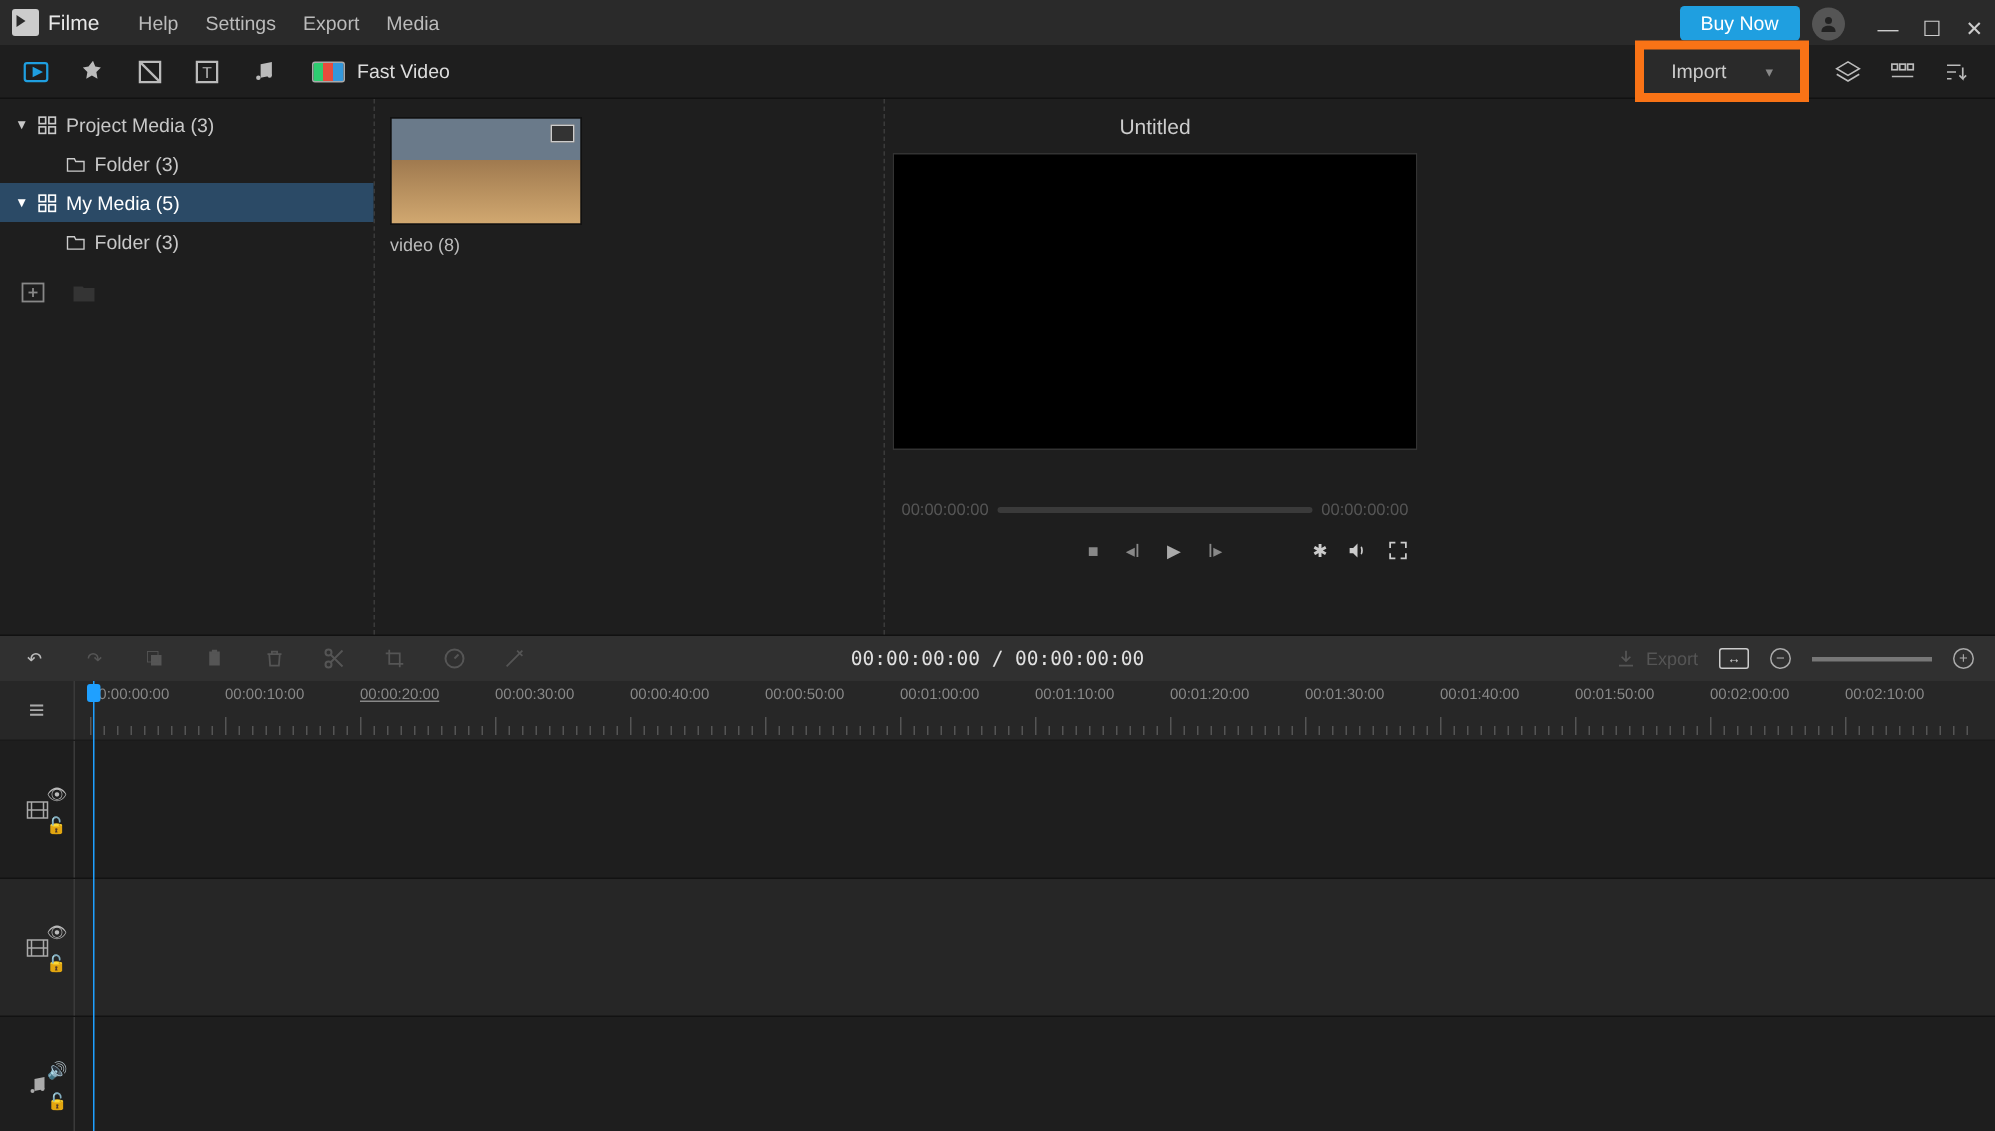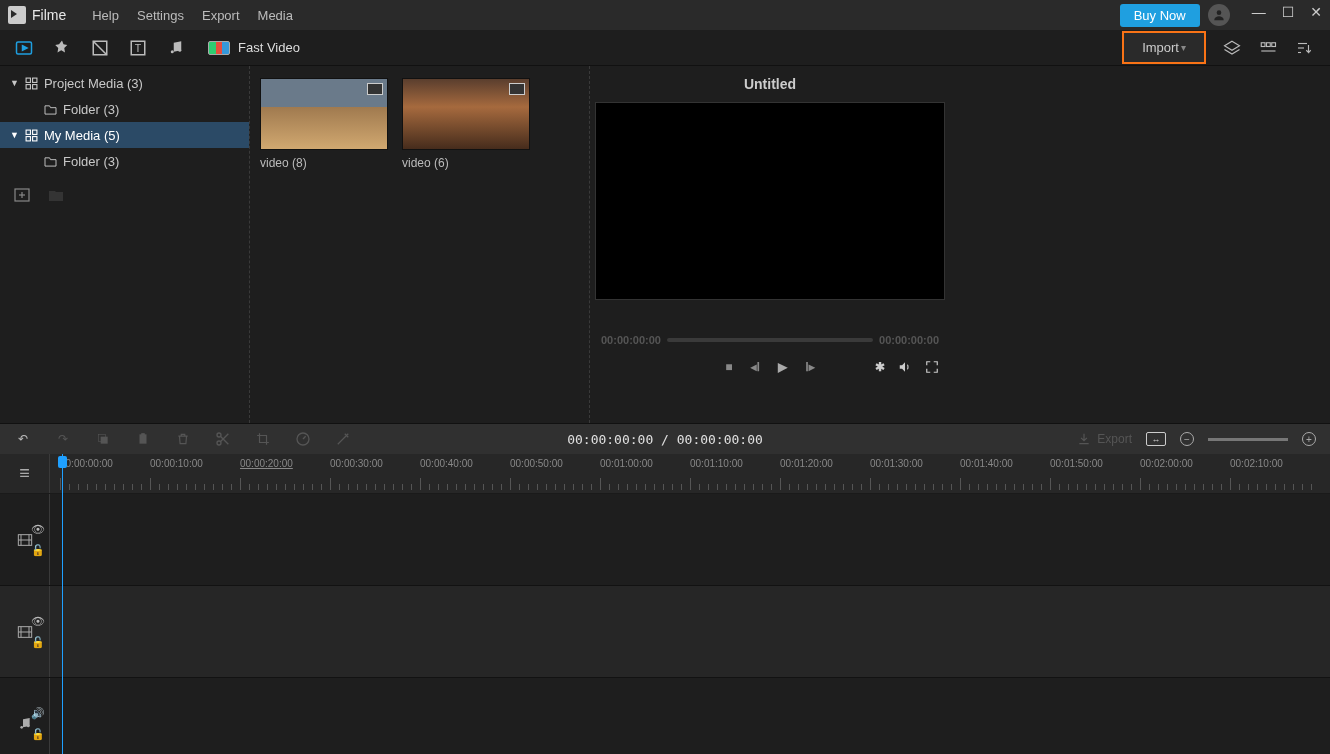--- a/index.html
+++ b/index.html
@@ -6,34 +6,34 @@
 body { background: #1e1e1e; color: #ccc; width: 1330px; height: 754px; overflow: hidden; display: flex; flex-direction: column; font-size: 12px; }
 
 
 .titlebar { height: 30px; background: #2a2a2a; display: flex; align-items: center; padding: 0 8px; }
 .logo { display: flex; align-items: center; margin-right: 8px; }
 .logo-icon { width: 18px; height: 18px; background: #ccc; border-radius: 2px; position: relative; }
 .logo-icon::before { content: ""; position: absolute; left: 3px; top: 4px; width: 0; height: 0; border-left: 6px solid #2a2a2a; border-top: 4px solid transparent; border-bottom: 4px solid transparent; }
 .app-name { font-size: 14px; color: #e8e8e8; margin-left: 6px; font-weight: 500; }
 .menu-items { display: flex; gap: 18px; margin-left: 18px; font-size: 13px; color: #bbb; }
 .menu-items span { cursor: pointer; }
-.title-right { margin-left: auto; display: flex; align-items: flex-start; gap: 8px; }
+.title-right { margin-left: auto; display: flex; align-items: flex-end; gap: 8px; }
 .buy-now { background: #1f9fe0; color: #fff; padding: 4px 14px; border-radius: 3px; font-size: 13px; cursor: pointer; }
 .avatar { width: 22px; height: 22px; background: #555; border-radius: 50%; display: flex; align-items: center; justify-content: center; color: #222; cursor: pointer; }
 .win-ctrl { display: flex; gap: 16px; margin-left: 14px; color: #ccc; font-size: 14px; }
 .win-ctrl span { cursor: pointer; }
 
 
 .toolbar { height: 36px; border-bottom: 1px solid #111; display: flex; align-items: center; }
 .tool-icons { display: flex; align-items: center; gap: 18px; padding: 0 14px; }
 .tool-icon { width: 20px; height: 20px; color: #bbb; cursor: pointer; display:flex; align-items:center; justify-content:center;}
 .tool-icon.active { color: #1f9fe0; }
 .fast-video { display: flex; align-items: center; margin-left: 8px; gap: 8px; font-size: 13px; color: #ddd; cursor: pointer; }
 .fv-icon { width: 22px; height: 14px; background: linear-gradient(90deg, #2ecc71 33%, #e74c3c 33%, #e74c3c 66%, #3498db 66%); border: 1px solid #aaa; border-radius: 2px; }
-.import-btn { margin-left: auto; margin-right: 0; border: 2px solid #f97316; background: #2a2a2a; color: #ccc; padding: 7px 18px; font-size: 13px; cursor: pointer; display: flex; align-items: center; gap: 2px; }
+.import-btn { margin-left: auto; margin-right: 0; border: 6px solid #f97316; background: #2a2a2a; color: #ccc; padding: 7px 18px; font-size: 13px; cursor: pointer; display: flex; align-items: center; gap: 26px; }
 .secondary-tools { display: flex; gap: 16px; padding: 0 16px; }
 
 
 .main { display: flex; height: 358px; border-bottom: 1px solid #111; }
 .sidebar { width: 250px; border-right: 1px dashed #3a3a3a; display: flex; flex-direction: column; }
 .tree { padding-top: 4px; }
 .tree-item { display: flex; align-items: center; gap: 6px; height: 26px; padding-left: 10px; color: #c8c8c8; font-size: 13px; cursor: pointer; }
 .tree-item.child { padding-left: 44px; }
 .tree-item.selected { background: #2b4a66; color: #fff; }
 .tree-caret { font-size: 9px; }
@@ -43,21 +43,21 @@
 .media-grid { flex: 0 0 340px; border-right: 1px dashed #3a3a3a; padding: 12px 10px; display: flex; flex-wrap: wrap; gap: 14px 14px; align-content: flex-start; }
 .thumb-card { width: 128px; }
 .thumb { width: 128px; height: 72px; background: #3a3a3a; position: relative; border: 1px solid #111; overflow: hidden; }
 .thumb .film-icon { position: absolute; top: 4px; right: 4px; width: 16px; height: 12px; border: 1px solid #ccc; background: #333; }
 .thumb-label { margin-top: 6px; font-size: 12px; color: #bbb; }
 .thumb.t1 { background: linear-gradient(#6a7a8a 0%, #6a7a8a 40%, #a07a4f 40%, #d1a870 100%); }
 .thumb.t2 { background: linear-gradient(#5a3e2e, #a66a3e 40%, #462c1c 100%); }
 .thumb.t3 { background: linear-gradient(#9fb6d9 0%, #9fb6d9 50%, #b98c5f 50%, #b98c5f 100%); position: relative; }
 .thumb.t3::after { content:""; position:absolute; left:56px; top:8px; width:10px; height:50px; background:#c9b58c; }
 
-.preview { flex: 0 0 360px; display: flex; flex-direction: column; align-items: center; padding-top: 10px; font-weight: bold; }
+.preview { flex: 0 0 360px; display: flex; flex-direction: column; align-items: center; padding-top: 10px; }
 .preview-title { font-size: 14px; color: #ccc; margin-bottom: 10px; }
 .preview-canvas { width: 350px; height: 198px; background: #000; border: 1px solid #333; }
 .scrub { width: 338px; display: flex; align-items: center; gap: 6px; margin-top: 34px; font-size: 11px; color: #555; }
 .scrub-bar { flex: 1; height: 4px; background: #3a3a3a; border-radius: 2px; }
 .play-ctrls { width: 338px; display: flex; align-items: center; justify-content: center; gap: 18px; margin-top: 14px; color: #888; position: relative; }
 .play-ctrls .right-ctrls { position: absolute; right: 0; display: flex; gap: 12px; color: #ccc; }
 
 .inspector { flex: 1; display: flex; flex-direction: column; align-items: center; justify-content: center; color: #aaa; gap: 30px; border-left: 1px solid #111; }
 .gear-big { width: 50px; height: 50px; color: #bbb; }
 
@@ -245,26 +245,20 @@
         </span>
     </div>
   </div>
 
   <div class="media-grid">
     <div class="thumb-card">
       <div class="thumb t1">
           <div class="film-icon"></div>
         </div>
       <div class="thumb-label">video (8)</div>
-    </div>
-    <div class="thumb-card">
-      <div class="thumb t2">
-          <div class="film-icon"></div>
-        </div>
-      <div class="thumb-label">video (6)</div>
     </div>
   </div>
 
   <div class="preview">
     <div class="preview-title">Untitled</div>
     <div class="preview-canvas"></div>
     <div class="scrub">
       <span>00:00:00:00</span>
       <div class="scrub-bar"></div>
       <span>00:00:00:00</span>

